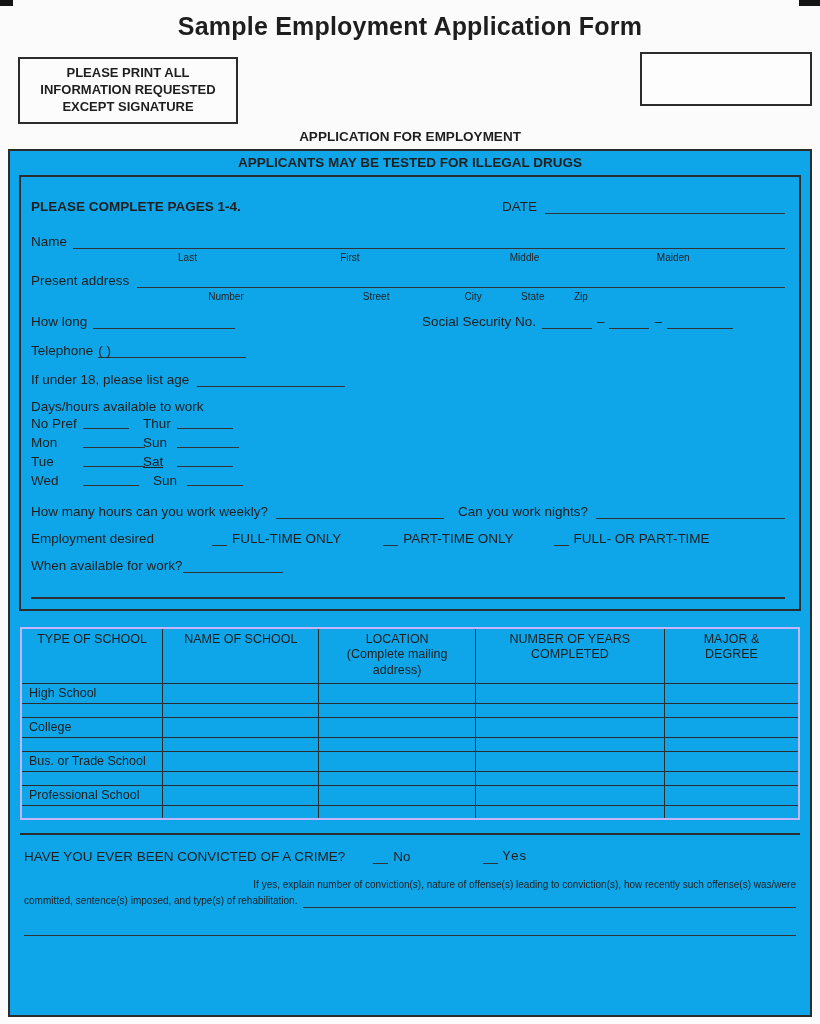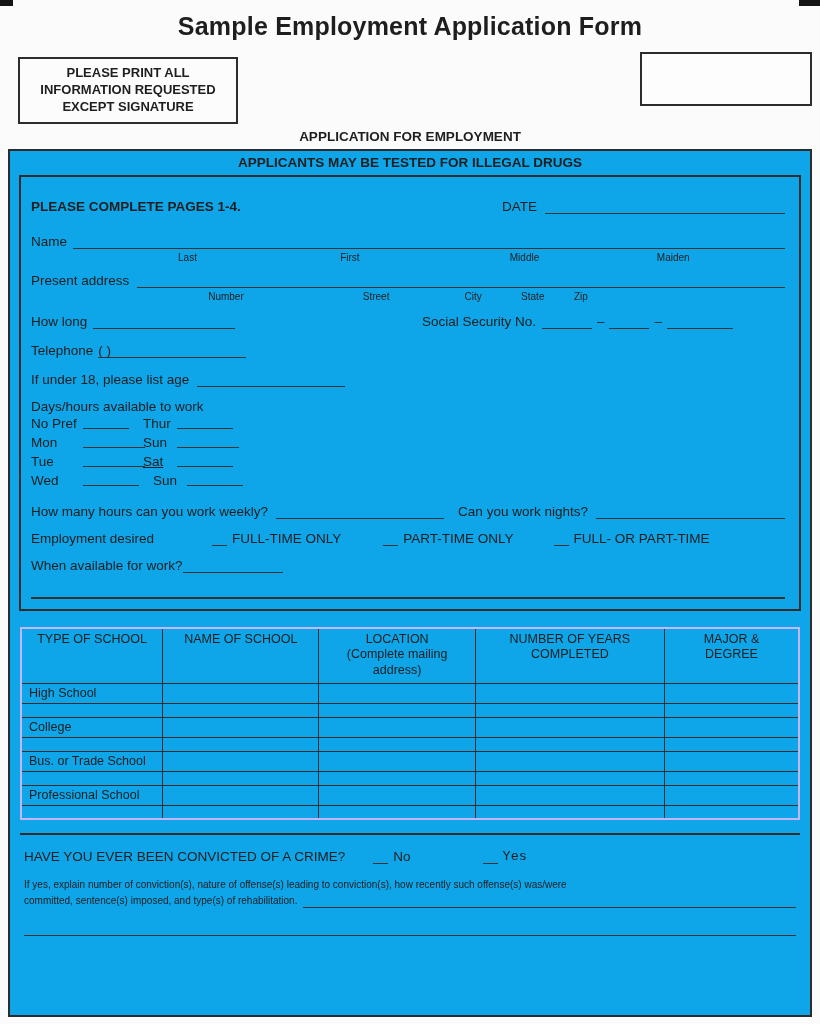--- a/index.html
+++ b/index.html
@@ -108,21 +108,21 @@
     padding: 3px 2px 4px;
     white-space: pre-line;
     line-height: 1.25;
   }
   table.edu td { padding: 1px 4px 1px 7px; }
   tr.row-label td { height: 20px; }
   tr.row-empty td { height: 14px; }
 
   .thick-line { border-bottom: 2px solid #2c2c2c; margin: 13px 10px 0; }
 
-  .crime { padding: 14px 14px 0; font-size: 13.5px; }
+  .crime { padding: 14px 14px 0; font-size: 13.5px; text-align: right; }
   .crime-q { display: flex; align-items: flex-end; }
   .crime-q .qtext { white-space: nowrap; }
   .explain { margin-top: 13px; line-height: 1.55; font-size: 10px; }
   .explain-l2 { display: flex; align-items: flex-end; }
   .explain-l2 .blank { height: 13px; margin-left: 6px; }
   .final-line { border-bottom: 1.7px solid #333; margin-top: 27px; }
 </style>
 </head>
 <body>
 

